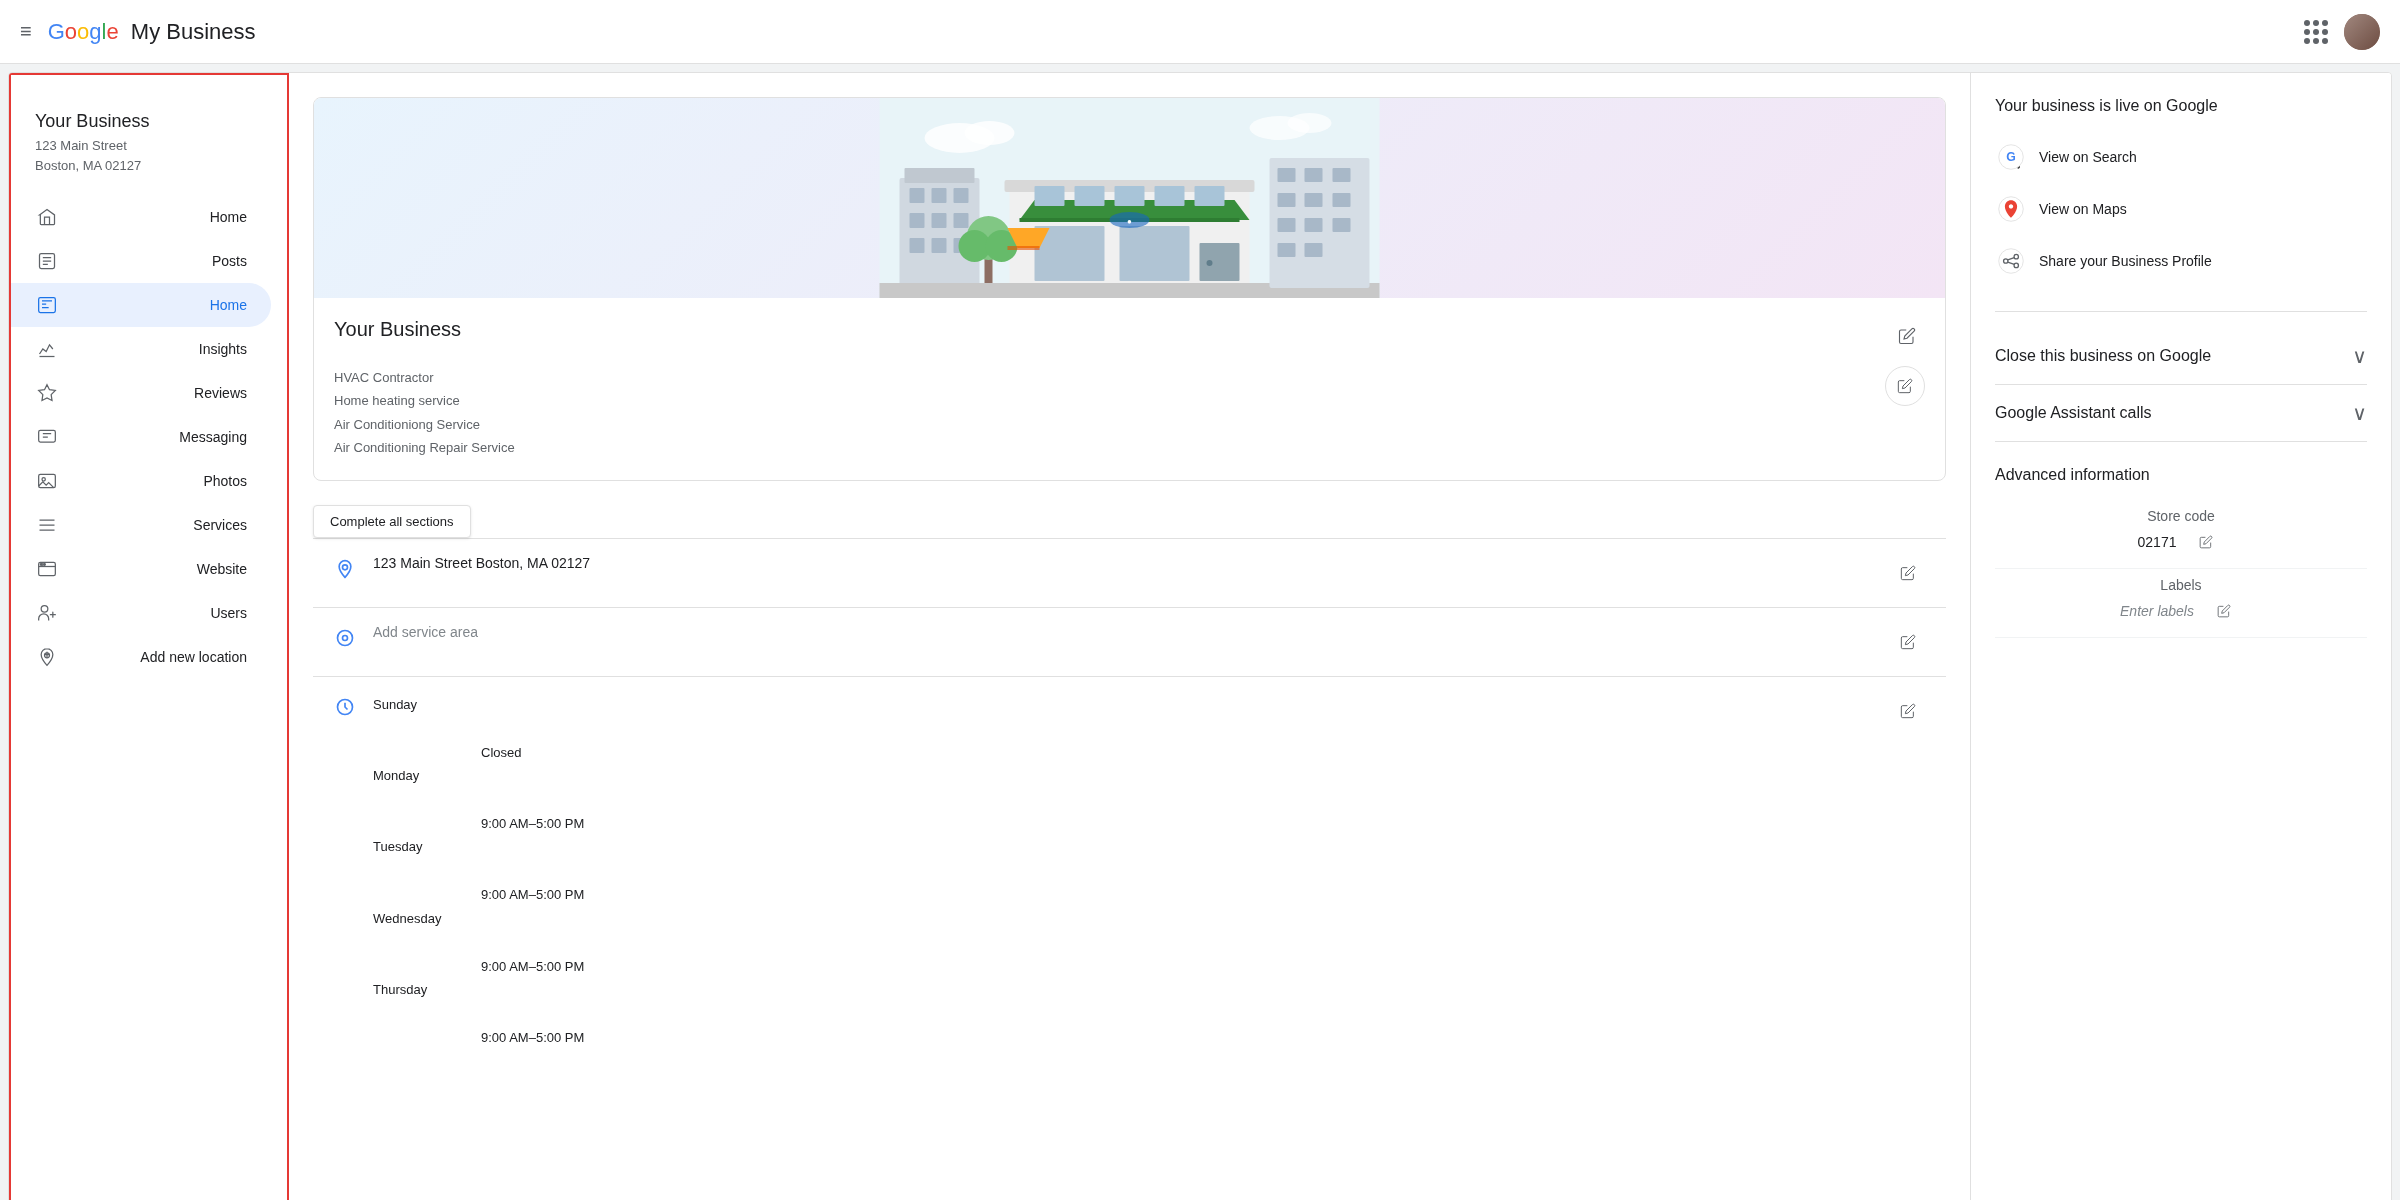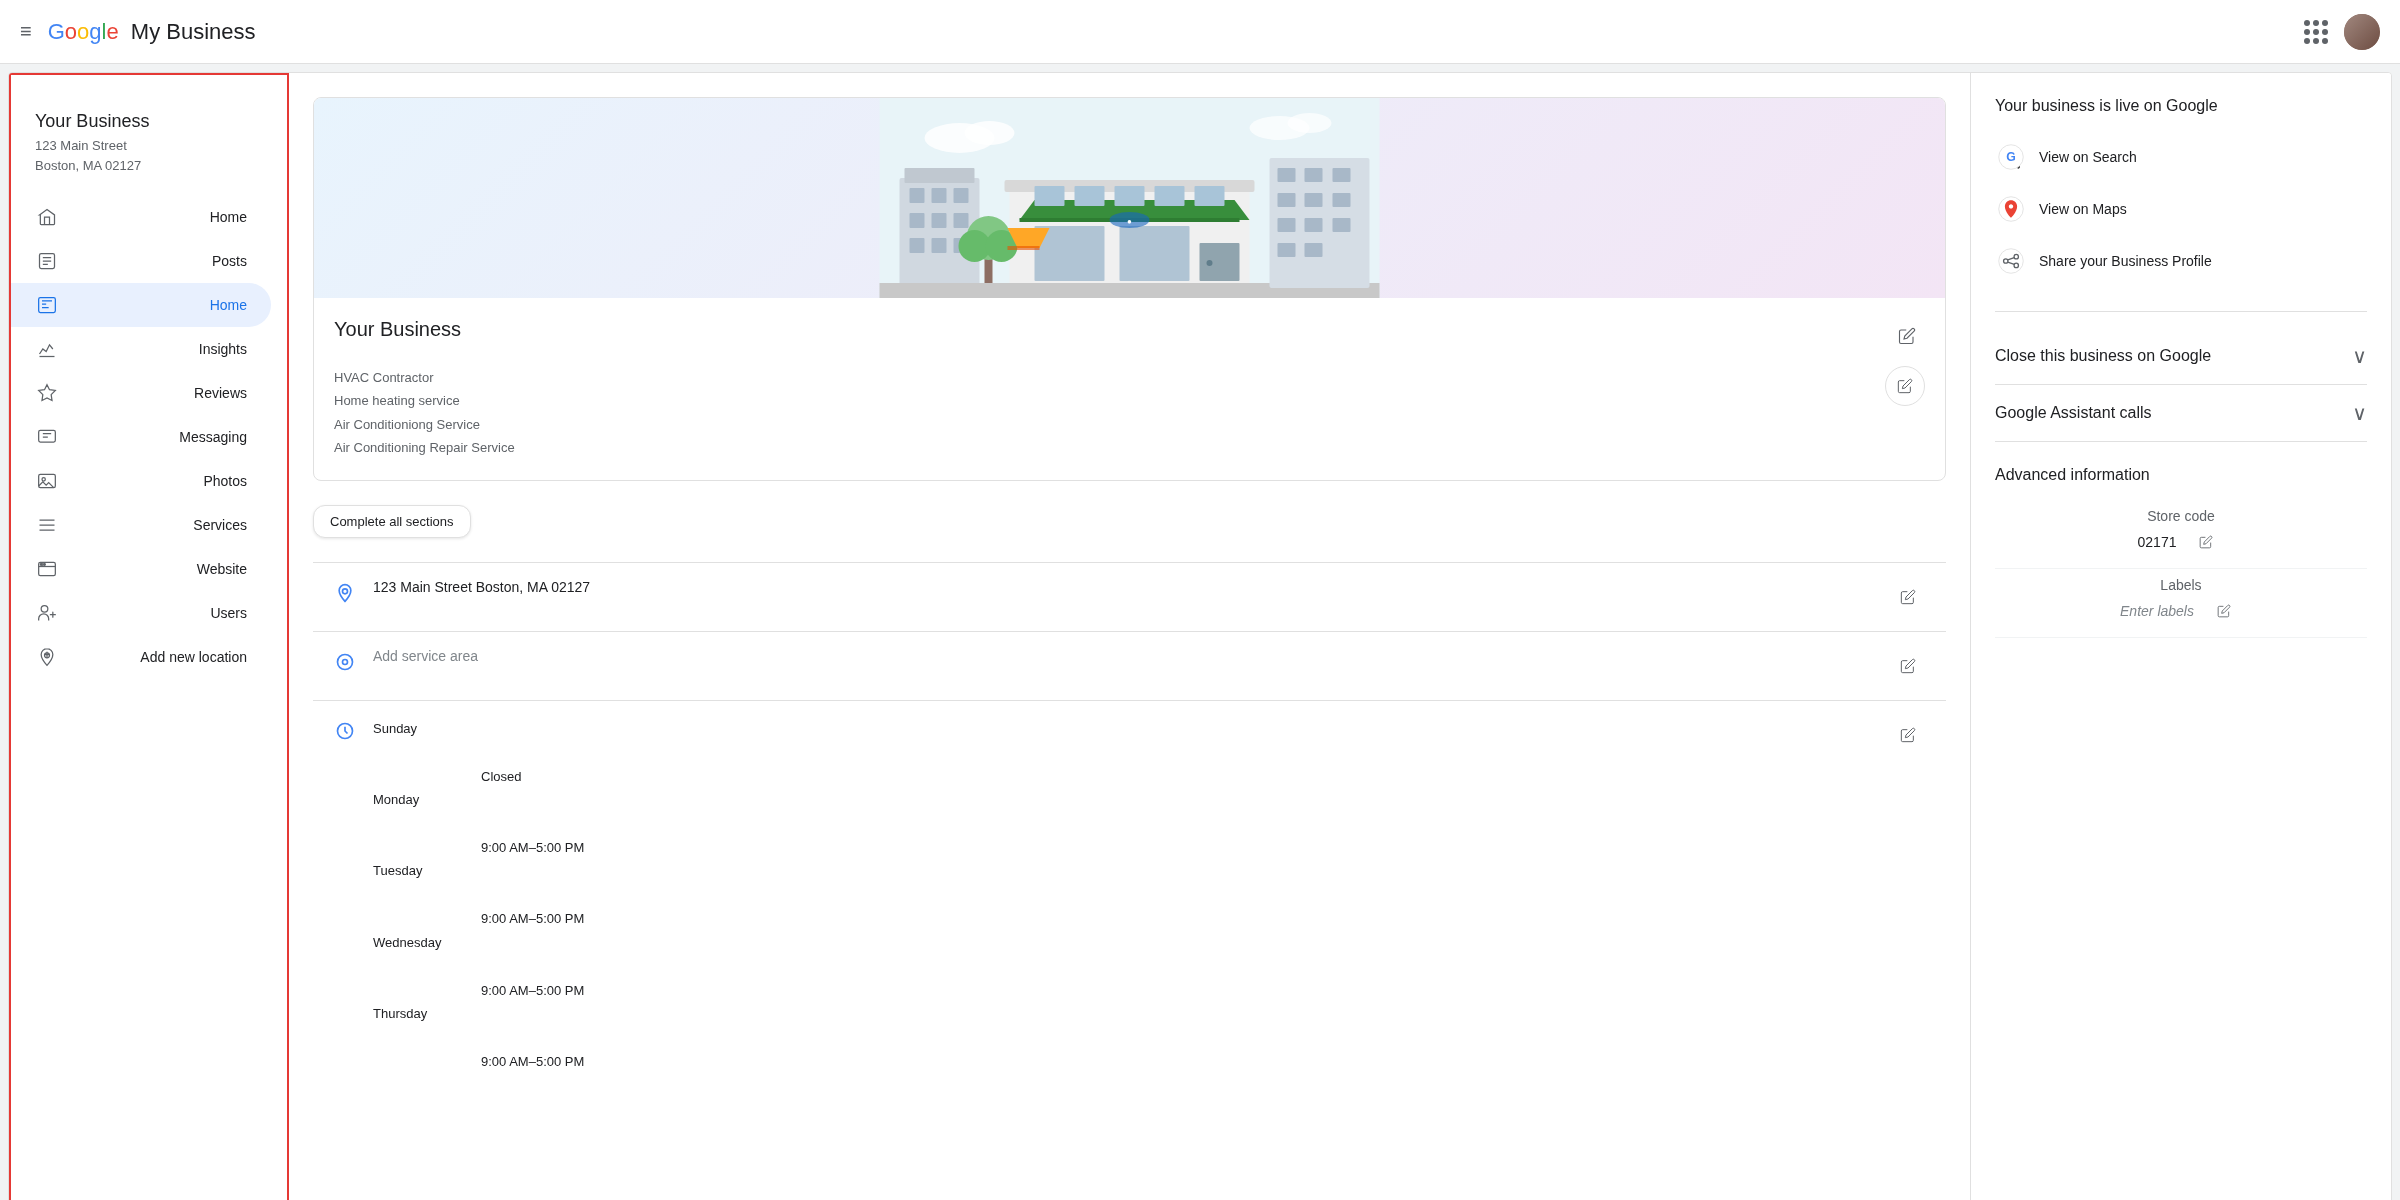--- a/index.html
+++ b/index.html
@@ -220,26 +220,26 @@
     .business-categories {
       font-size: 13px;
       color: #5f6368;
       line-height: 1.8;
     }
 
     
     .complete-banner {
       background: #fff;
       border: 1px solid #e0e0e0;
-      border-radius: 12px;
+      border-radius: 4px;
       padding: 8px 16px;
       font-size: 13px;
       color: #202124;
       display: inline-block;
-      margin-bottom: 24px;
+      margin-bottom: 0;
       box-shadow: 0 1px 3px rgba(0,0,0,0.1);
     }
 
     
     .info-row {
       display: flex;
       align-items: flex-start;
       padding: 16px 20px;
       border-top: 1px solid #e0e0e0;
     }

